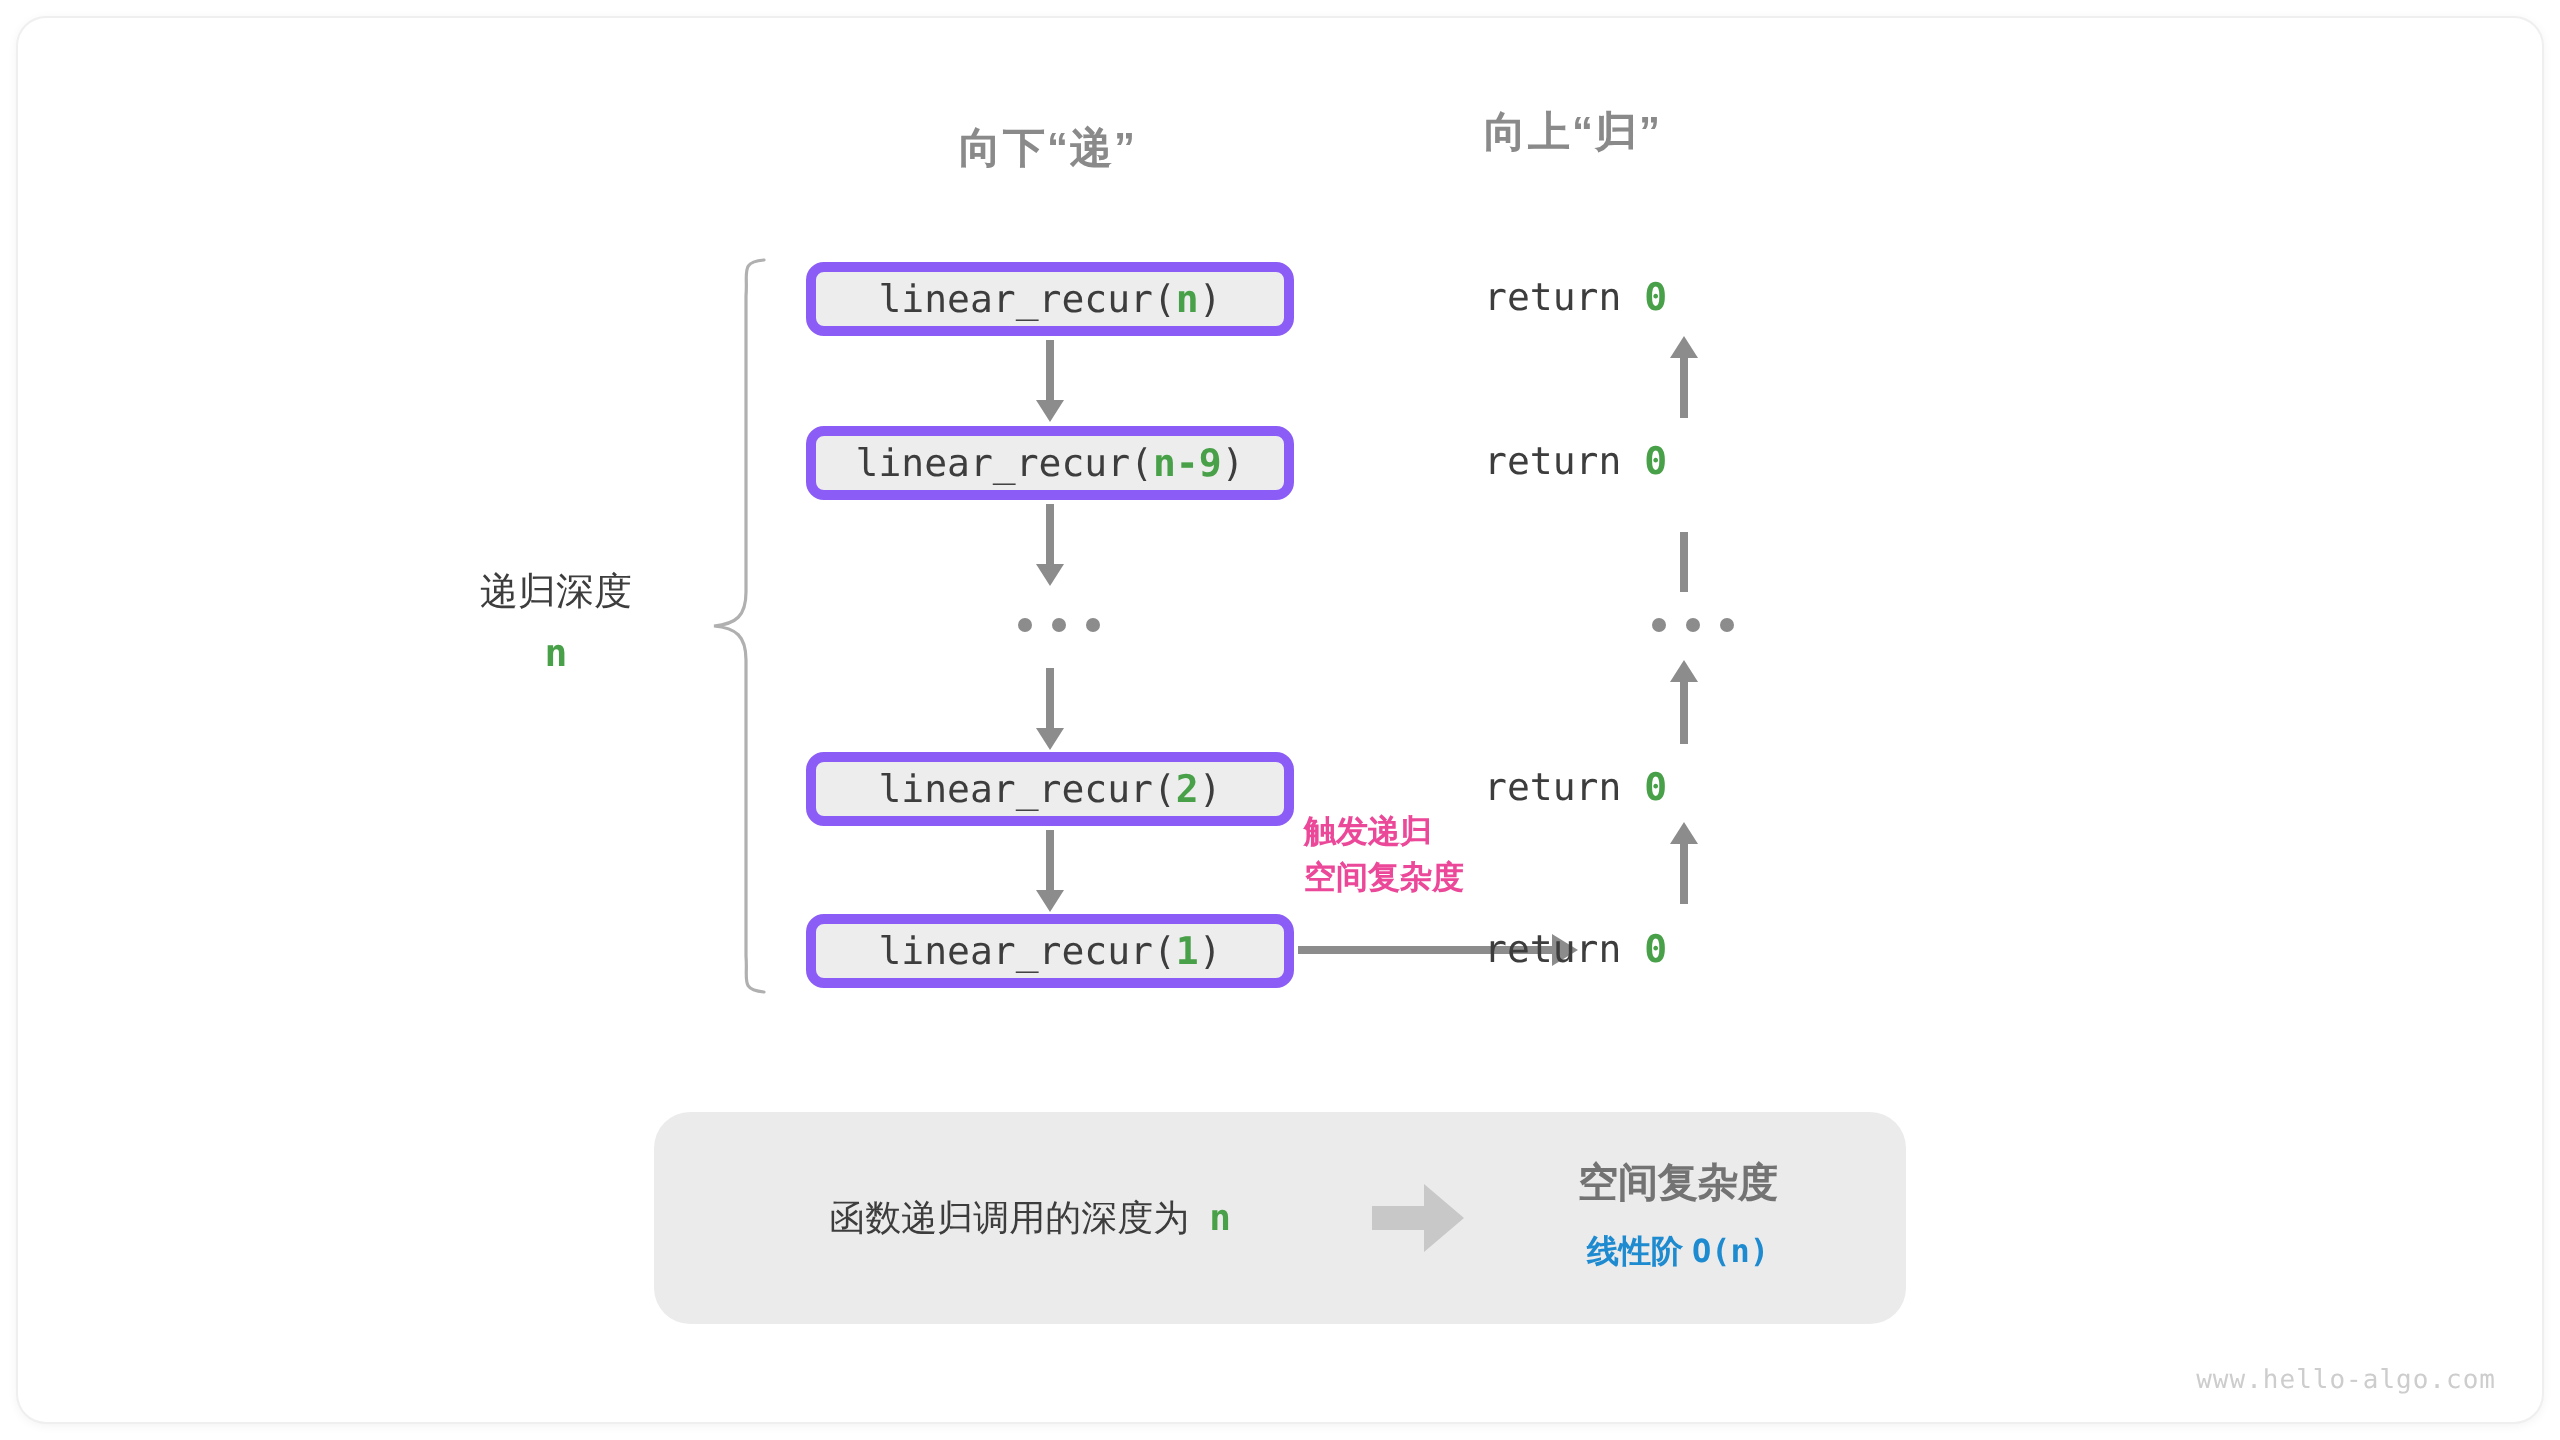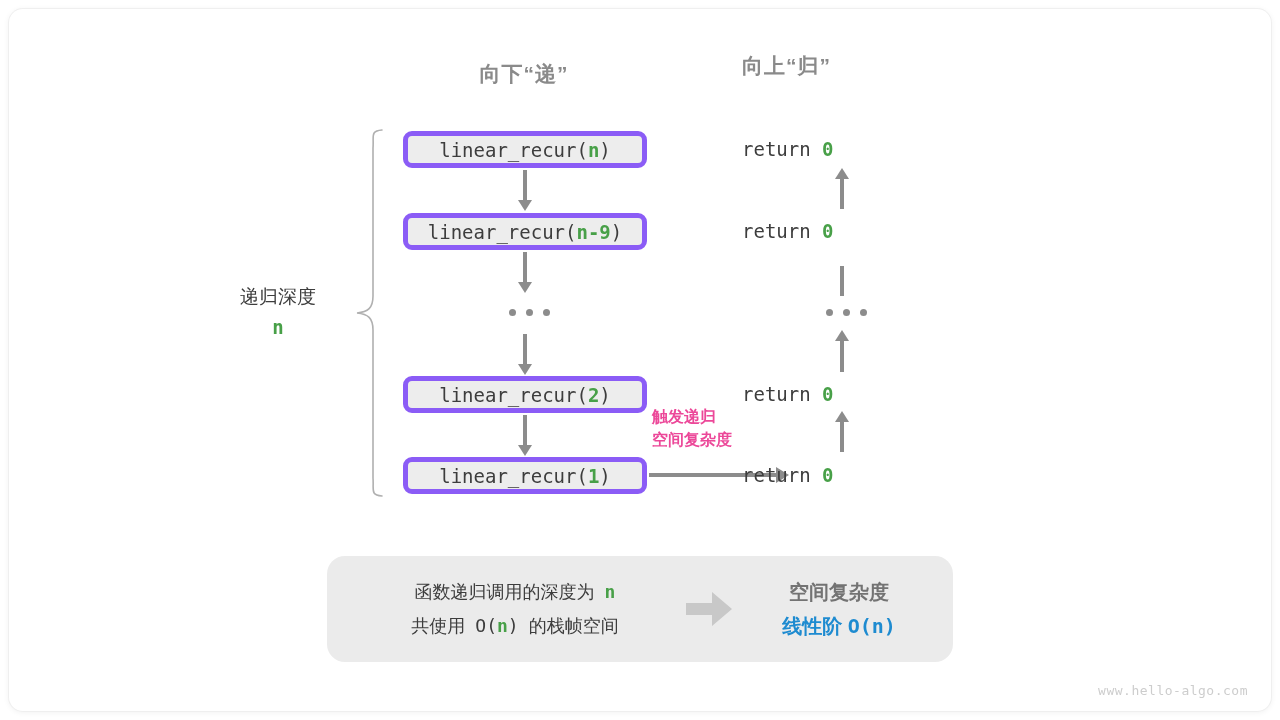--- a/index.html
+++ b/index.html
@@ -218,21 +218,21 @@
   }
   #summary-right .title {
     display: block;
     font-size: 20px;
     font-weight: bold;
     color: #737373;
     font-family: "Liberation Sans", "DejaVu Sans", sans-serif;
   }
   #summary-right .value {
     display: block;
-    font-size: 20px;
+    font-size: 16px;
     font-weight: bold;
     color: #1e8bd0;
     font-family: "Liberation Sans", "DejaVu Sans", sans-serif;
   }
   #summary-right .value .mono {
     font-family: "DejaVu Sans Mono", "Liberation Mono", monospace;
   }
 
   
   #watermark {
@@ -338,25 +338,20 @@
   <div class="ret" id="ret-4">
     <span>return</span>
     <span class="val">0</span>
   </div>
 
   <div id="summary">
     <div id="summary-left">
       <div>
         <span>函数递归调用的深度为</span>
         &nbsp;<span class="g">n</span>
-      </div>
-      <div>
-        <span>共使用</span>
-        &nbsp;<span class="mono">O(</span><span class="g">n</span><span class="mono">)</span>&nbsp;
-        <span>的栈帧空间</span>
       </div>
     </div>
 
     <div id="block-arrow">
       <svg width="46" height="34" viewBox="0 0 46 34" aria-hidden="true">
         <path d="M0 11 H26 V0 L46 17 L26 34 V23 H0 Z" fill="#c8c8c8"></path>
       </svg>
     </div>
 
     <div id="summary-right">

